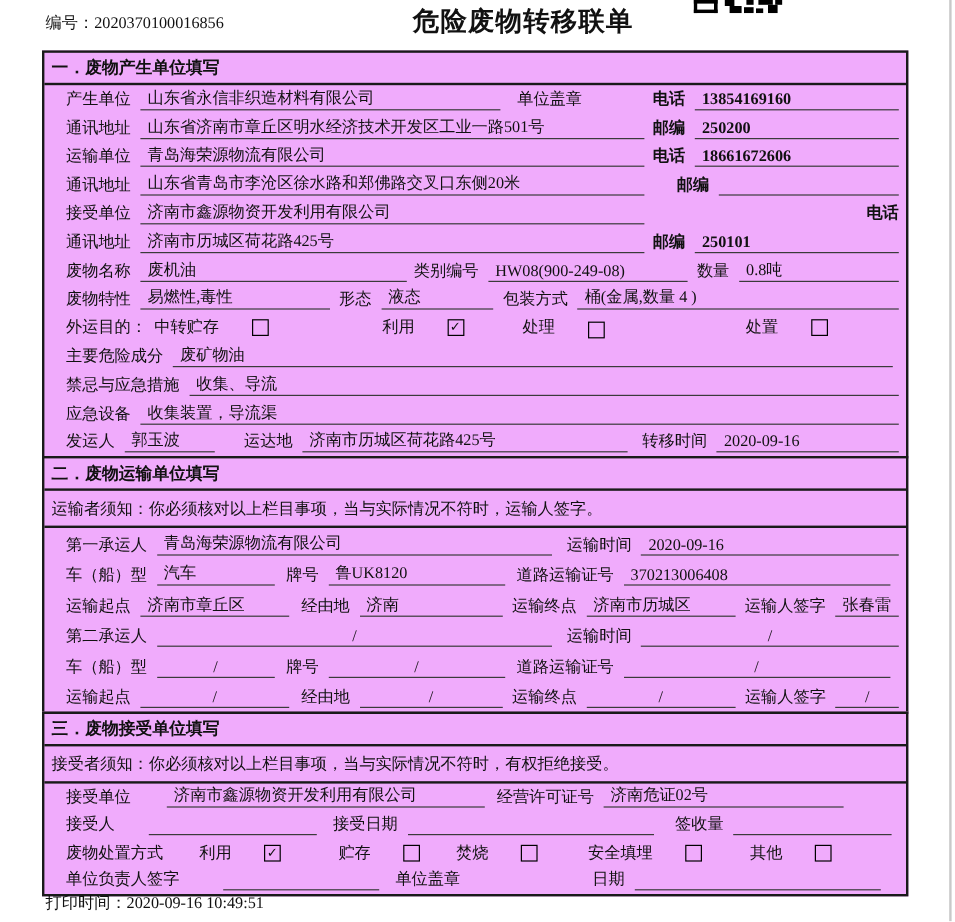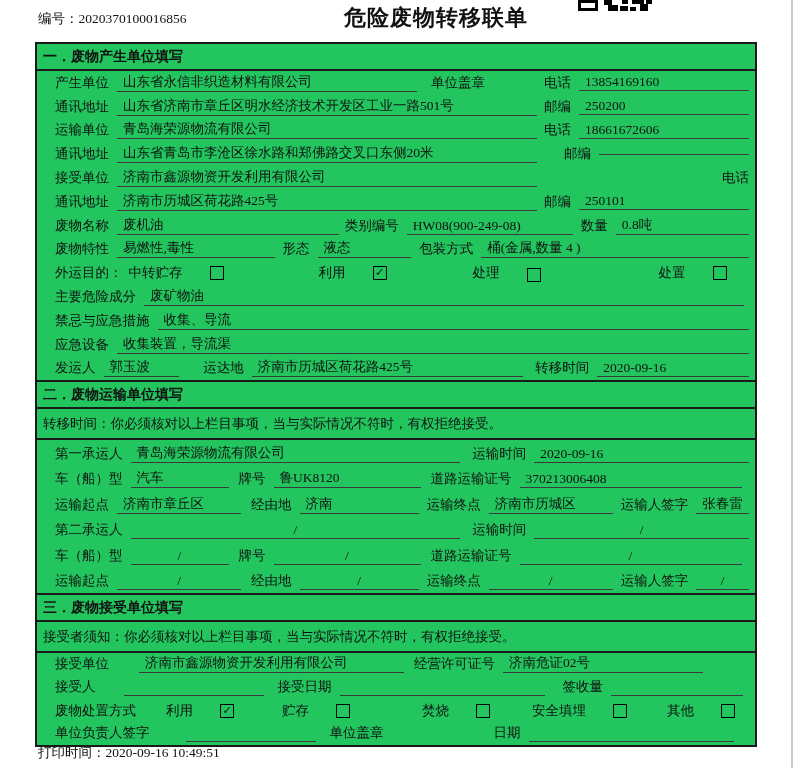--- a/index.html
+++ b/index.html
@@ -5,43 +5,43 @@
   html,body{margin:0;padding:0;background:#fff;}
   .page{position:relative;width:796px;height:768px;background:#ffffff;overflow:hidden;
         font-family:"Liberation Serif","DejaVu Serif",serif;color:#111;font-size:13.5px;}
   .page-edge{position:absolute;top:0;left:791px;width:2px;height:768px;background:#c9c9c9;}
   .serial{position:absolute;top:10px;left:38px;white-space:nowrap;}
   .doc-title{position:absolute;top:3px;left:50%;transform:translateX(-50%);margin-left:38px;
              font-family:"Liberation Sans","DejaVu Sans",sans-serif;font-weight:bold;
              font-size:22px;letter-spacing:1px;white-space:nowrap;}
   .qr{position:absolute;top:0;left:578px;}
   .doc{position:absolute;top:42px;left:35px;width:722px;box-sizing:border-box;}
-  .section{border:2px solid #1a1a1a;box-sizing:border-box;background:#22c55e;}
+  .section{border:2px solid #1a1a1a;box-sizing:border-box;background:#f0abfc;}
   .section + .section{margin-top:-2px;}
   .sh{font-family:"Liberation Sans","DejaVu Sans",sans-serif;font-weight:bold;font-size:14px;
       padding:4px 6px 3px 6px;border-bottom:2px solid #1a1a1a;}
   .notice{padding:6px 6px 5px 6px;border-bottom:2px solid #1a1a1a;white-space:nowrap;}
   .r{display:flex;align-items:flex-end;padding:0 6px 3px 18px;box-sizing:border-box;white-space:nowrap;}
   .s1 .r{height:23.8px;}
   .s2 .r{height:25.5px;}
   .s3 .r{height:23px;}
   .r.opts{align-items:center;padding-bottom:0;}
   .lb{white-space:nowrap;}
   .v{display:inline-block;border-bottom:1px solid #3a3a3a;padding:0 4px 0 6px;
      box-sizing:border-box;white-space:nowrap;overflow:visible;margin-left:8px;}
   .v.ctr{text-align:center;padding-left:0;padding-right:0;}
-  .right{margin-left:auto;display:flex;align-items:center;}
+  .right{margin-left:auto;display:flex;align-items:flex-end;font-weight:bold;}
   .cb{display:inline-block;width:12px;height:12px;border:1.5px solid #000;box-sizing:content-box;
       margin-left:6px;font-family:"DejaVu Sans",sans-serif;font-size:11px;line-height:12px;
       text-align:center;vertical-align:-2px;}
   .opt{display:inline-flex;align-items:center;gap:21px;}
   .ml6{margin-left:6px;} .ml8{margin-left:8px;} .ml10{margin-left:10px;} .ml12{margin-left:12px;}
   .ml14{margin-left:14px;} .ml18{margin-left:18px;} .ml24{margin-left:24px;} .ml28{margin-left:28px;}
   .ml30{margin-left:30px;} .ml36{margin-left:36px;} .ml40{margin-left:40px;} .ml42{margin-left:42px;}
-  .ml48{margin-left:48px;} .ml58{margin-left:72px;} .ml95{margin-left:95px;} .ml105{margin-left:86px;align-items:flex-end;}
+  .ml48{margin-left:48px;} .ml58{margin-left:30px;} .ml95{margin-left:95px;} .ml105{margin-left:49px;align-items:flex-end;}
   .ml110{margin-left:110px;} .ml118{margin-left:118px;}
   .print-time{position:absolute;top:744px;left:38px;white-space:nowrap;}
 </style>
 </head>
 <body>
 
 <div class="page">
   <div class="page-edge"></div>
 
   <div class="serial"><span>编号：</span><span>2020370100016856</span></div>
@@ -180,21 +180,21 @@
         <span class="v" style="width:76px">郭玉波</span>
         <span class="lb ml24">运达地</span>
         <span class="v" style="width:272px">济南市历城区荷花路425号</span>
         <span class="lb ml12">转移时间</span>
         <span class="v" style="width:152px">2020-09-16</span>
       </div>
     </div>
 
     <div class="section s2">
       <div class="sh">二．废物运输单位填写</div>
-      <div class="notice">转移时间：你必须核对以上栏目事项，当与实际情况不符时，有权拒绝接受。</div>
+      <div class="notice">运输者须知：你必须核对以上栏目事项，当与实际情况不符时，运输人签字。</div>
 
       <div class="r">
         <span class="lb">第一承运人</span>
         <span class="v" style="width:335px">青岛海荣源物流有限公司</span>
         <span class="lb ml12">运输时间</span>
         <span class="v" style="width:218px">2020-09-16</span>
       </div>
 
       <div class="r">
         <span class="lb">车（船）型</span>

